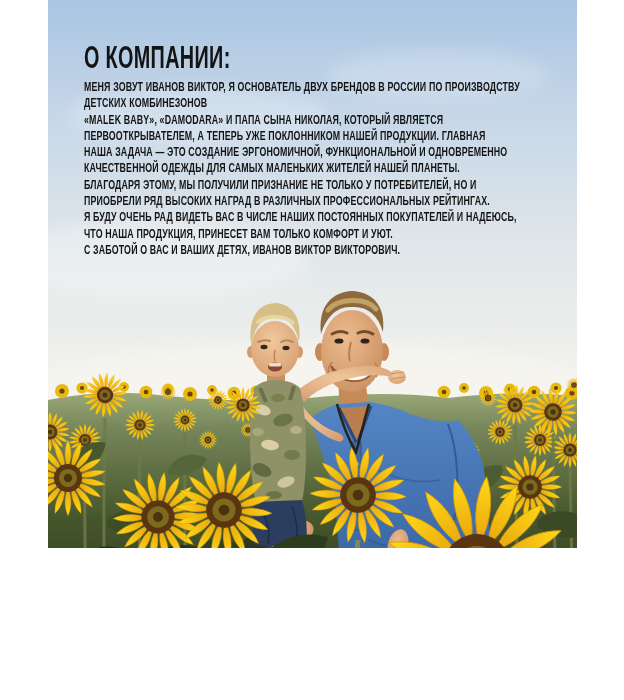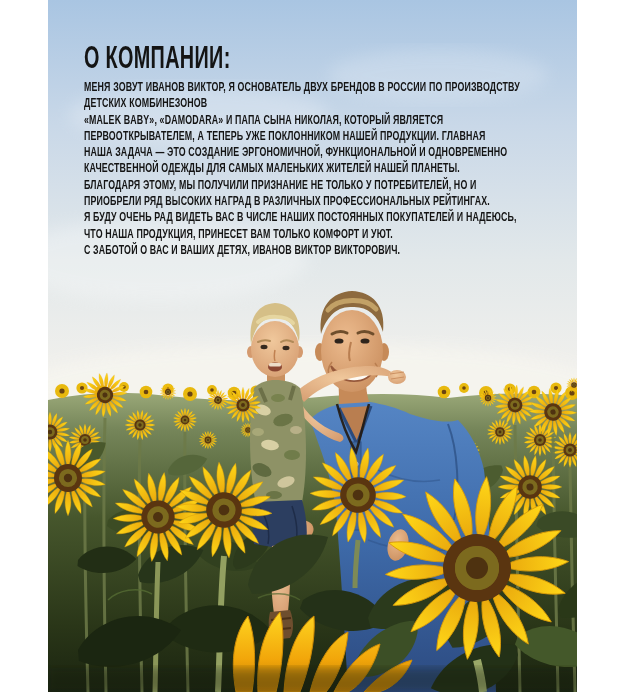--- a/index.html
+++ b/index.html
@@ -1,17 +1,17 @@
 <!DOCTYPE html>
 <html style="--page_background: #ffffff; --text_color: #141414; --sky_top: #a9c5e2; --sky_horizon: #f2f1ec; --sunflower_yellow: #f6c314; --sunflower_center_brown: #5a3510; --field_green: #46562c; --shirt_blue: #4d7cba;"><head>
 <meta charset="utf-8">
 <style>
   html,body{margin:0;padding:0;}
   body{background:var(--page_background,#ffffff);font-family:"Liberation Sans",sans-serif;}
-  .page{position:relative;width:624px;height:700px;background:var(--page_background,#ffffff);overflow:hidden;}
+  .page{position:relative;width:624px;height:548px;background:var(--page_background,#ffffff);overflow:hidden;}
   .photo{position:absolute;left:48px;top:0;width:529px;height:692px;overflow:hidden;}
   .photo svg{display:block;}
   .overlay{position:absolute;left:0;top:0;width:624px;height:700px;pointer-events:none;color:var(--text_color,#141414);}
   .title{position:absolute;left:84px;top:19px;font-size:31px;line-height:36px;font-weight:700;
          transform:scaleX(.64);transform-origin:left top;white-space:nowrap;letter-spacing:.5px;}
   .bodytext{position:absolute;left:84px;top:66px;width:690px;font-size:13px;line-height:16.3px;font-weight:700;
          transform:scaleX(.68);transform-origin:left top;white-space:pre-line;letter-spacing:.2px;}
 </style>
 </head>
 <body>

